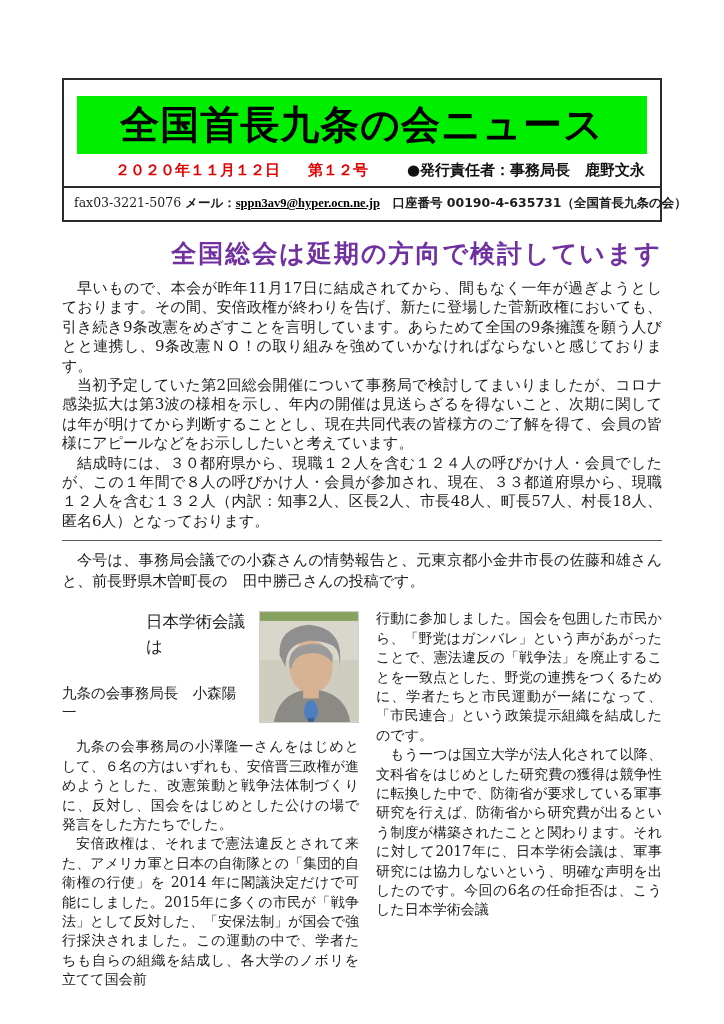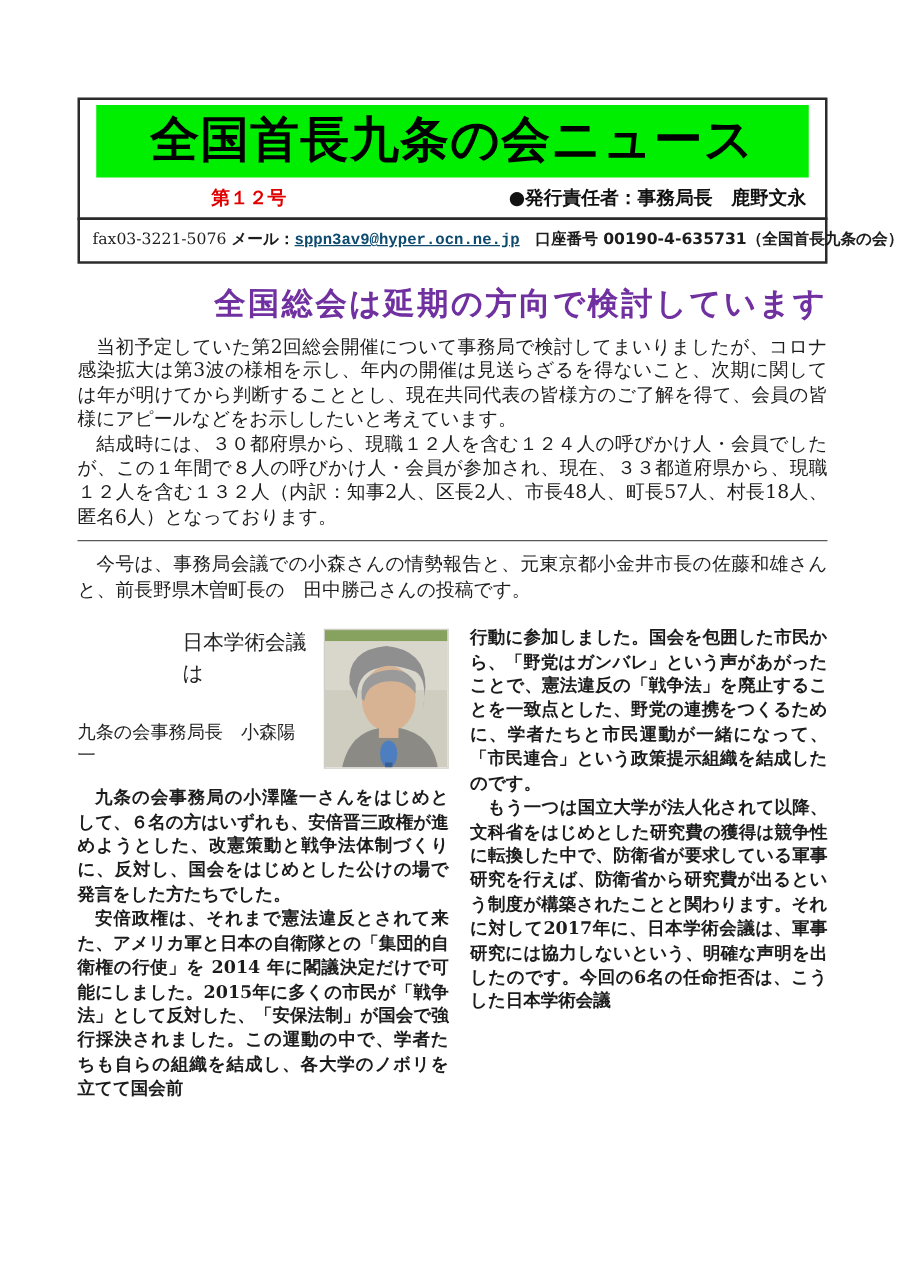--- a/index.html
+++ b/index.html
@@ -5,44 +5,44 @@
   * { margin:0; padding:0; box-sizing:border-box; }
   html,body { background:#ffffff; }
   body {
     width:724px; height:1024px; overflow:hidden;
     font-family:"DejaVu Serif","Liberation Serif",serif;
     color:#1c1c1c;
   }
   .page { width:724px; height:1024px; padding:78px 62px 0 62px; background:#fff; }
 
   
-  .masthead { border:2px solid #2b2b2b; padding:4px 13px 0 13px; }
+  .masthead { border:2px solid #2b2b2b; padding:16px 13px 0 13px; }
   .masthead-title {
     background:#00ee00; height:58px; line-height:58px; text-align:center;
     font-family:"DejaVu Sans","Liberation Sans",sans-serif;
     font-weight:bold; font-size:39px; letter-spacing:1px; color:#000;
     white-space:nowrap;
   }
   .masthead-meta {
     display:flex; align-items:center; height:32px;
     font-family:"DejaVu Sans","Liberation Sans",sans-serif;
     font-weight:bold; font-size:15px; padding:0 2px 0 38px;
   }
   .masthead-date { color:#e00000; }
-  .masthead-issue { color:#e00000; margin-left:54px; }
+  .masthead-issue { color:#e00000; margin-left:28px; }
   .masthead-publisher { margin-left:auto; color:#111; }
 
   
   .contact-box {
     border:2px solid #2b2b2b; border-top:1.5px solid #2b2b2b; margin-top:-2px;
     padding:5px 10px 6px 10px; font-size:12.5px; line-height:22px;
   }
   .contact-line { white-space:nowrap; }
   .b { font-family:"DejaVu Sans","Liberation Sans",sans-serif; font-weight:bold; }
-  .email-link { color:#0c4a6e; text-decoration:underline; font-family:Liberation Mono, monospace; font-weight:bold; }
+  .email-link { color:#000000; text-decoration:underline; font-family:Liberation Serif, serif; font-weight:bold; }
 
   
   .headline {
     margin:15px 0 9px 0; text-align:right;
     font-family:"DejaVu Sans","Liberation Sans",sans-serif;
     font-weight:bold; font-size:25px; letter-spacing:2px; color:#7030a0;
   }
 
   
   .lead p { font-size:15px; line-height:19.4px; text-indent:1em; text-align:justify; }
@@ -63,47 +63,49 @@
 
   .article-title {
     font-family:"DejaVu Sans","Liberation Sans",sans-serif;
     font-size:16.5px; font-weight:normal; color:#222; line-height:25px;
   }
   .article-title .line2 { padding-left:84px; }
   .byline {
     font-family:"DejaVu Sans","Liberation Sans",sans-serif;
     font-size:14.5px; color:#222; margin-top:25px;
   }
-  .col-body p { font-size:14px; line-height:19.4px; text-indent:1em; text-align:justify;font-weight:bold; }
+  .col-body p { font-size:14px; line-height:19.4px; text-indent:1em; text-align:justify; }
   .col-left .col-body { margin-top:15px; }
   .col-body p.no-indent { text-indent:0; }
 </style>
 </head>
 <body>
 
 <div class="page">
 
   <div class="masthead">
     <div class="masthead-title">全国首長九条の会ニュース</div>
     <div class="masthead-meta">
+      <span class="masthead-date">２０２０年１１月１２日</span>
       <span class="masthead-issue">第１２号</span>
       <span class="masthead-publisher">●発行責任者：事務局長　鹿野文永</span>
     </div>
   </div>
 
   <div class="contact-box">
     <div class="contact-line">
       <span>fax03-3221-5076</span>
       <span class="b">メール：</span><a class="email-link" href="#">sppn3av9@hyper.ocn.ne.jp</a><span class="b">　口座番号 00190-4-635731（全国首長九条の会）</span>
     </div>
   </div>
 
   <div class="headline">全国総会は延期の方向で検討しています</div>
 
   <div class="lead">
+    <p>早いもので、本会が昨年11月17日に結成されてから、間もなく一年が過ぎようとしております。その間、安倍政権が終わりを告げ、新たに登場した菅新政権においても、引き続き9条改憲をめざすことを言明しています。あらためて全国の9条擁護を願う人びとと連携し、9条改憲ＮＯ！の取り組みを強めていかなければならないと感じております。</p>
     <p>当初予定していた第2回総会開催について事務局で検討してまいりましたが、コロナ感染拡大は第3波の様相を示し、年内の開催は見送らざるを得ないこと、次期に関しては年が明けてから判断することとし、現在共同代表の皆様方のご了解を得て、会員の皆様にアピールなどをお示ししたいと考えています。</p>
     <p>結成時には、３０都府県から、現職１２人を含む１２４人の呼びかけ人・会員でしたが、この１年間で８人の呼びかけ人・会員が参加され、現在、３３都道府県から、現職１２人を含む１３２人（内訳：知事2人、区長2人、市長48人、町長57人、村長18人、匿名6人）となっております。</p>
   </div>
 
   <hr class="rule">
 
   <div class="notice">
     <p>今号は、事務局会議での小森さんの情勢報告と、元東京都小金井市長の佐藤和雄さんと、前長野県木曽町長の　田中勝己さんの投稿です。</p>
   </div>
 

